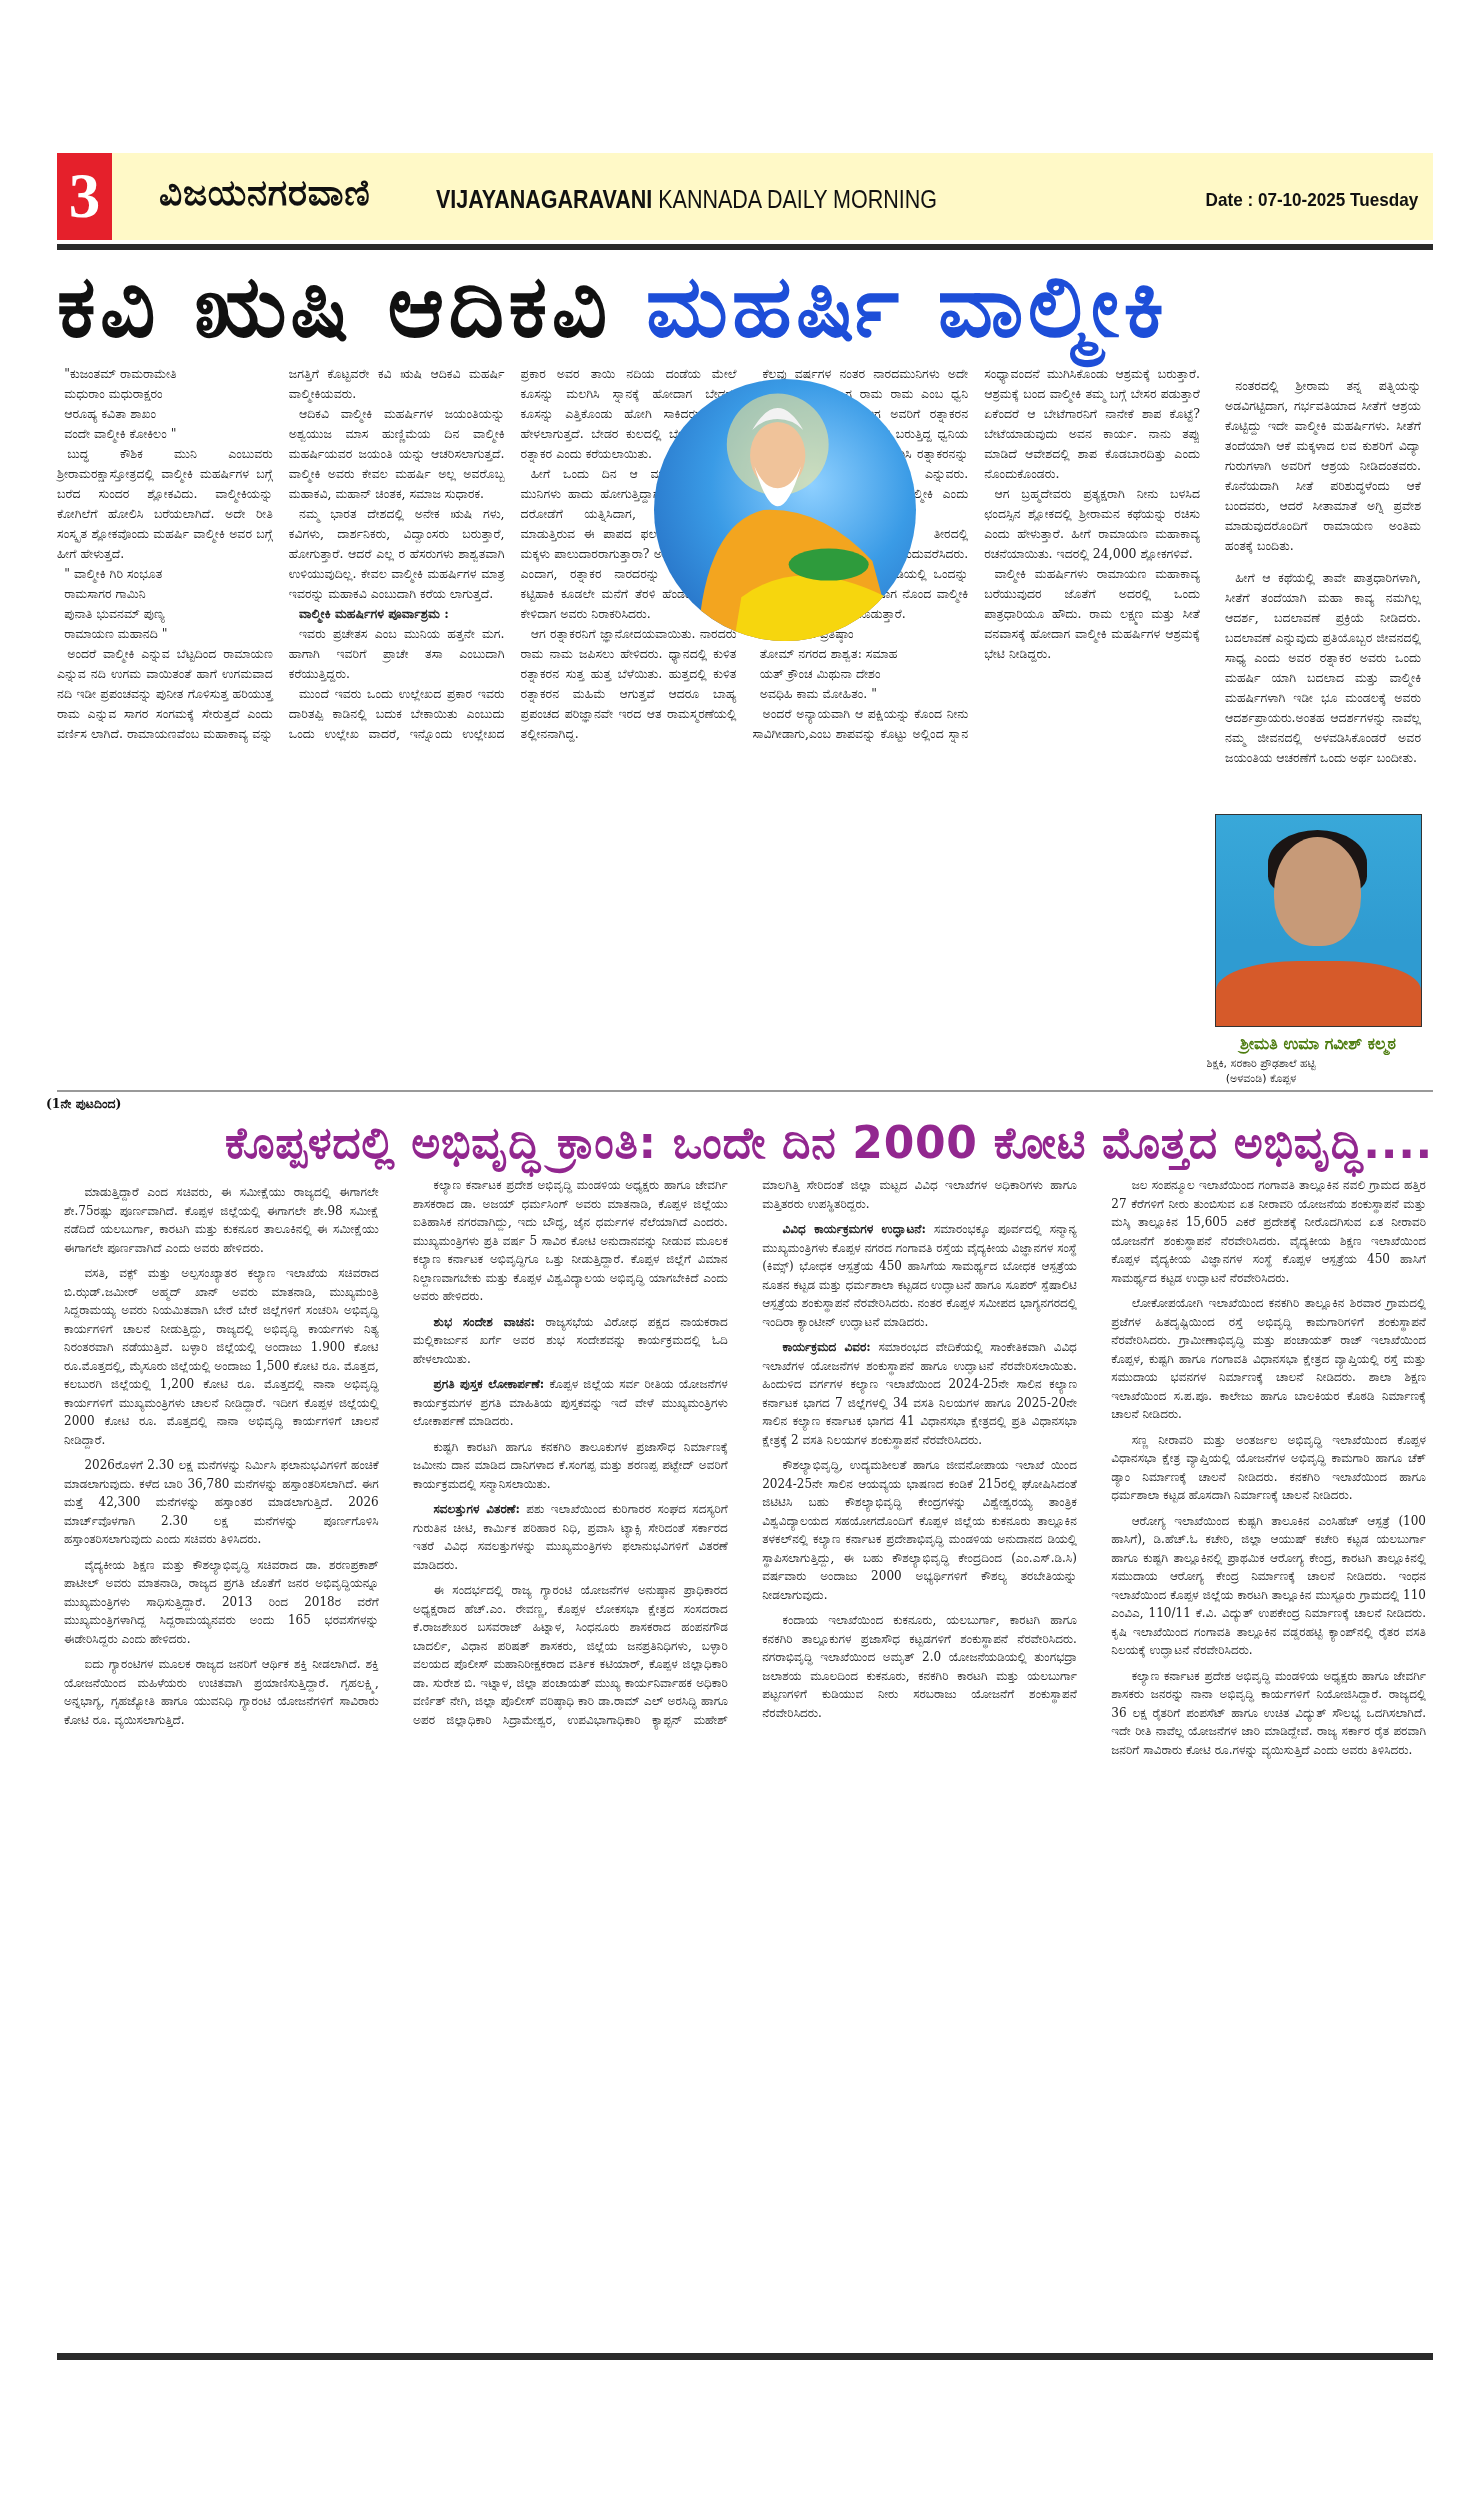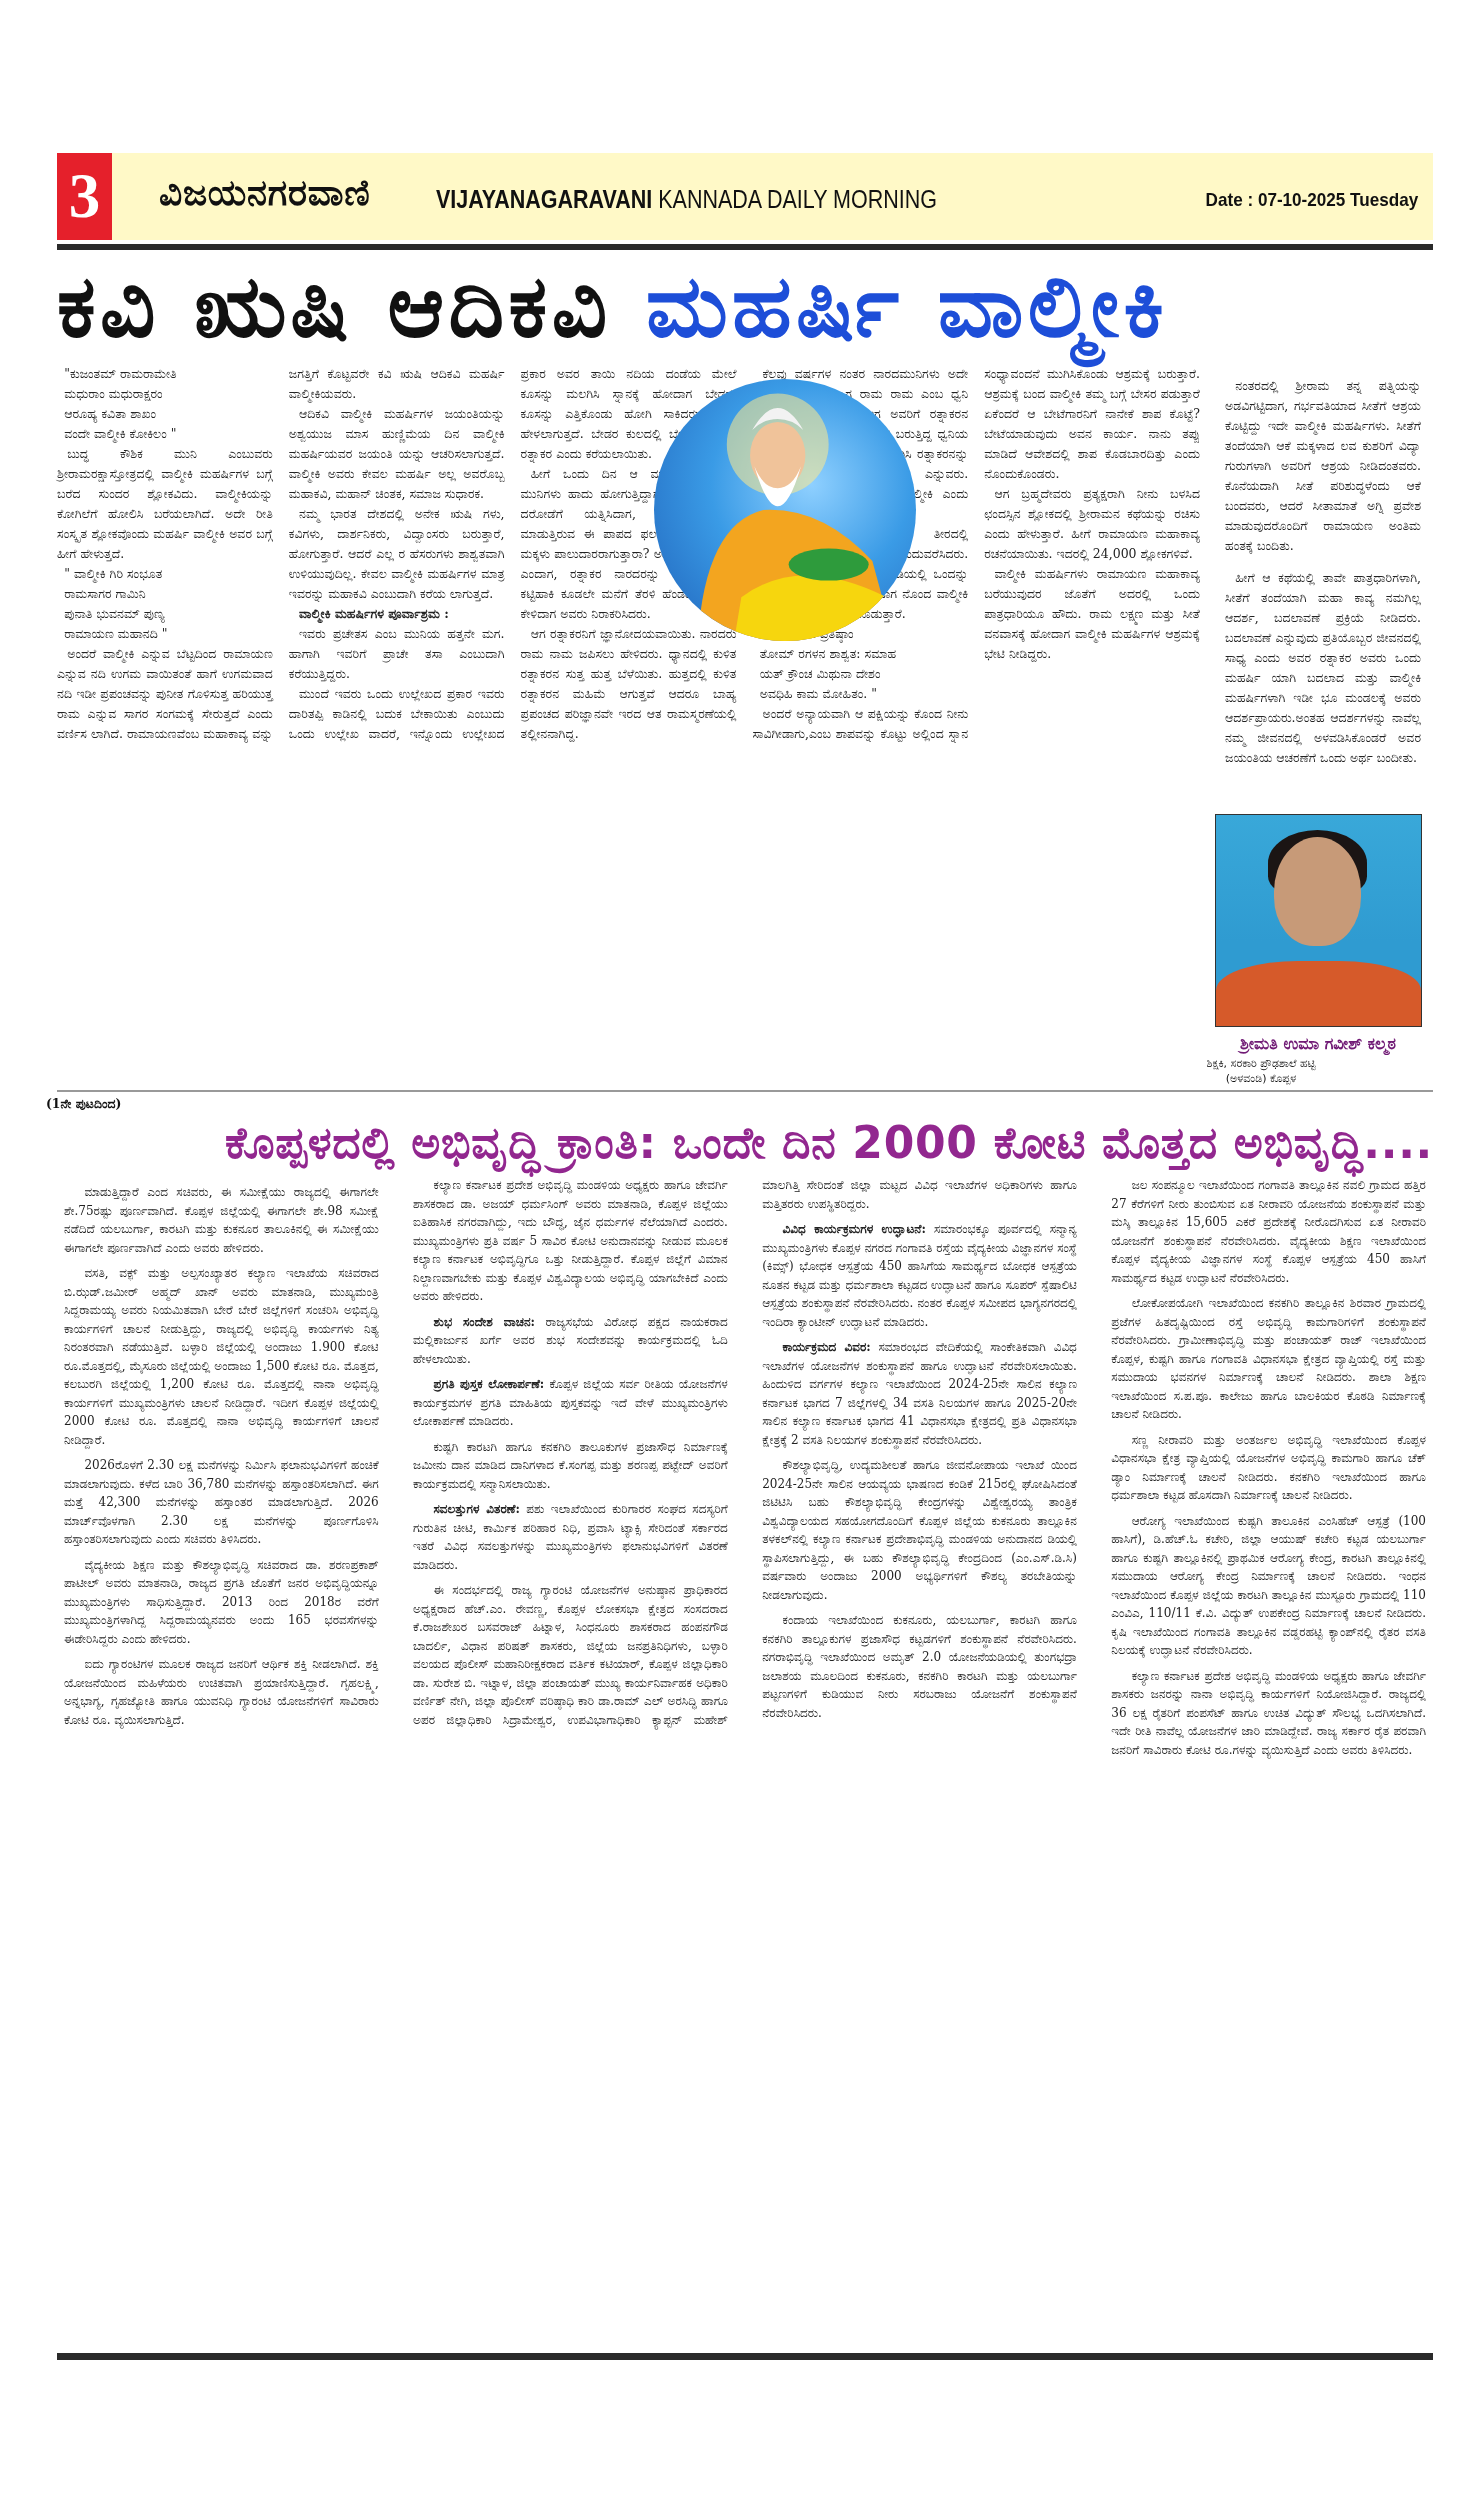--- a/index.html
+++ b/index.html
@@ -23,21 +23,21 @@
   .a1-cols p{margin:0;text-indent:10.2px;}
   .a1-cols p.verse{text-indent:7.3px;text-align:left;}
   .a1-cols .sub{font-weight:bold;}
   .a1-img{position:absolute;left:597px;top:14.6px;width:262px;height:262px;border-radius:50%;overflow:hidden;float:left;background:radial-gradient(circle at 60% 40%,#8fd0ff 0%,#3a9be6 45%,#1e5fb8 100%);shape-outside:circle();}
   .a1-col6{position:absolute;left:1156px;top:0;width:220px;height:408px;font-size:12.5px;line-height:20px;text-align:justify;}
   .a1-col6 p{margin:12px;text-indent:10.2px;}
   .portrait{position:absolute;left:1215px;top:814px;width:205px;height:211px;border:1.5px solid #333;background:linear-gradient(180deg,#39a8d9 0%,#2f9bd1 60%,#2f9bd1 100%);overflow:hidden;}
   .portrait .face{position:absolute;left:58px;top:22px;width:87px;height:109px;border-radius:50% 50% 45% 45%;background:#c79a78;}
   .portrait .hair{position:absolute;left:52px;top:14.6px;width:99px;height:66px;border-radius:50% 50% 30% 30%;background:#1b1514;}
   .portrait .saree{position:absolute;left:0;top:146px;width:205px;height:73px;border-radius:40% 40% 0 0;background:#d65a2a;}
-  .caption-name{position:absolute;left:1209px;top:1034px;width:218px;text-align:center;font-family:"DejaVu Sans",sans-serif;font-weight:bold;font-size:16px;color:#701a75;}
+  .caption-name{position:absolute;left:1209px;top:1034px;width:218px;text-align:center;font-family:"DejaVu Sans",sans-serif;font-weight:bold;font-size:16px;color:#4d7c0f;}
   .caption-role{position:absolute;left:1152px;top:1056px;width:218px;text-align:center;font-family:"DejaVu Sans",sans-serif;font-size:11px;line-height:15.3px;color:#111;}
   .a1-rule{position:absolute;left:57px;top:1090px;width:1376px;height:2.2px;background:#999;}
   .from-page{position:absolute;left:46px;top:1096px;font-size:12.4px;font-weight:bold;color:#111;}
   
   .headline2{position:absolute;left:57px;top:1110px;width:1376px;height:66px;font-family:"DejaVu Sans",sans-serif;font-weight:bold;font-size:44px;line-height:66px;color:#92278f;white-space:nowrap;letter-spacing:0.7px;text-align:right;}
   
   .a2{position:absolute;left:57px;top:1176px;width:1376px;height:1176px;column-count:4;column-gap:20.4px;font-size:12px;line-height:18.5px;text-align:justify;}
   .a2 p{margin:7px;text-indent:20.4px;}
   .a2 .sub{font-weight:bold;}
   .bottom-bar{position:absolute;left:57px;top:2353px;width:1376px;height:7.3px;background:#2a2a2a;}
@@ -74,21 +74,21 @@
       <p>ಆದಿಕವಿ ವಾಲ್ಮೀಕಿ ಮಹರ್ಷಿಗಳ ಜಯಂತಿಯನ್ನು ಅಶ್ವಯುಜ ಮಾಸ ಹುಣ್ಣಿಮೆಯ ದಿನ ವಾಲ್ಮೀಕಿ ಮಹರ್ಷಿಯವರ ಜಯಂತಿ ಯನ್ನು ಆಚರಿಸಲಾಗುತ್ತದೆ. ವಾಲ್ಮೀಕಿ ಅವರು ಕೇವಲ ಮಹರ್ಷಿ ಅಲ್ಲ ಅವರೊಬ್ಬ ಮಹಾಕವಿ, ಮಹಾನ್ ಚಿಂತಕ, ಸಮಾಜ ಸುಧಾರಕ.</p>
       <p>ನಮ್ಮ ಭಾರತ ದೇಶದಲ್ಲಿ ಅನೇಕ ಋಷಿ ಗಳು, ಕವಿಗಳು, ದಾರ್ಶನಿಕರು, ವಿದ್ವಾಂಸರು ಬರುತ್ತಾರೆ, ಹೋಗುತ್ತಾರೆ. ಆದರೆ ಎಲ್ಲ ರ ಹೆಸರುಗಳು ಶಾಶ್ವತವಾಗಿ ಉಳಿಯುವುದಿಲ್ಲ. ಕೇವಲ ವಾಲ್ಮೀಕಿ ಮಹರ್ಷಿಗಳ ಮಾತ್ರ ಇವರನ್ನು ಮಹಾಕವಿ ಎಂಬುದಾಗಿ ಕರೆಯ ಲಾಗುತ್ತದೆ.</p>
       <p><span class="sub">ವಾಲ್ಮೀಕಿ ಮಹರ್ಷಿಗಳ ಪೂರ್ವಾಶ್ರಮ :</span></p>
       <p>ಇವರು ಪ್ರಚೇತಸ ಎಂಬ ಮುನಿಯ ಹತ್ತನೇ ಮಗ. ಹಾಗಾಗಿ ಇವರಿಗೆ ಪ್ರಾಚೇ ತಸಾ ಎಂಬುದಾಗಿ ಕರೆಯುತ್ತಿದ್ದರು.</p>
       <p>ಮುಂದೆ ಇವರು ಒಂದು ಉಲ್ಲೇಖದ ಪ್ರಕಾರ ಇವರು ದಾರಿತಪ್ಪಿ ಕಾಡಿನಲ್ಲಿ ಬದುಕ ಬೇಕಾಯಿತು ಎಂಬುದು ಒಂದು ಉಲ್ಲೇಖ ವಾದರೆ, ಇನ್ನೊಂದು ಉಲ್ಲೇಖದ ಪ್ರಕಾರ ಅವರ ತಾಯಿ ನದಿಯ ದಂಡೆಯ ಮೇಲೆ ಕೂಸನ್ನು ಮಲಗಿಸಿ ಸ್ನಾನಕ್ಕೆ ಹೋದಾಗ ಬೇಡರು ಕೂಸನ್ನು ಎತ್ತಿಕೊಂಡು ಹೋಗಿ ಸಾಕಿದರು ಎಂದು ಹೇಳಲಾಗುತ್ತದೆ. ಬೇಡರ ಕುಲದಲ್ಲಿ ಬೆಳೆದ ಇವರನ್ನು ರತ್ನಾಕರ ಎಂದು ಕರೆಯಲಾಯಿತು.</p>
       <p>ಹೀಗೆ ಒಂದು ದಿನ ಆ ಮಾರ್ಗದಲ್ಲಿ ನಾರದ ಮುನಿಗಳು ಹಾದು ಹೋಗುತ್ತಿದ್ದಾಗ ಅವರನ್ನು ತಡೆದು ದರೋಡೆಗೆ ಯತ್ನಿಸಿದಾಗ, ನಾರದರು ನೀನು ಮಾಡುತ್ತಿರುವ ಈ ಪಾಪದ ಫಲದಲ್ಲಿ ನಿನ್ನ ಹೆಂಡತಿ ಮಕ್ಕಳು ಪಾಲುದಾರರಾಗುತ್ತಾರಾ? ಅದನ್ನು ನನಗೆ ತಿಳಿಸು ಎಂದಾಗ, ರತ್ನಾಕರ ನಾರದರನ್ನು ಒಂದು ಮರಕ್ಕೆ ಕಟ್ಟಿಹಾಕಿ ಕೂಡಲೇ ಮನೆಗೆ ತೆರಳಿ ಹೆಂಡತಿ ಮಕ್ಕಳನ್ನು ಕೇಳಿದಾಗ ಅವರು ನಿರಾಕರಿಸಿದರು.</p>
       <p>ಆಗ ರತ್ನಾಕರನಿಗೆ ಜ್ಞಾನೋದಯವಾಯಿತು. ನಾರದರು ರಾಮ ನಾಮ ಜಪಿಸಲು ಹೇಳಿದರು. ಧ್ಯಾನದಲ್ಲಿ ಕುಳಿತ ರತ್ನಾಕರನ ಸುತ್ತ ಹುತ್ತ ಬೆಳೆಯಿತು. ಹುತ್ತದಲ್ಲಿ ಕುಳಿತ ರತ್ನಾಕರನ ಮಹಿಮೆ ಆಗುತ್ತವೆ ಆದರೂ ಬಾಹ್ಯ ಪ್ರಪಂಚದ ಪರಿಜ್ಞಾನವೇ ಇರದ ಆತ ರಾಮಸ್ಮರಣೆಯಲ್ಲಿ ತಲ್ಲೀನನಾಗಿದ್ದ.</p>
       <p>ಕೆಲವು ವರ್ಷಗಳ ನಂತರ ನಾರದಮುನಿಗಳು ಅದೇ ದಾರಿಯಲ್ಲಿ ಸಾಗುತ್ತಿದ್ದಾಗ ರಾಮ ರಾಮ ಎಂಬ ಧ್ವನಿ ಕೇಳಿ ಅಲ್ಲಿಯೇ ನಿಂತರು. ಆಗ ಅವರಿಗೆ ರತ್ನಾಕರನ ನೆನಪಾಯಿತು. ಮಣ್ಣಿನ ಹುತ್ತದಿಂದ ಬರುತ್ತಿದ್ದ ಧ್ವನಿಯ ಕಡೆಗೆ ನಡೆದು,ಮಣ್ಣಿನ ಹುತ್ತವನ್ನು ಸರಿಸಿ ರತ್ನಾಕರನನ್ನು ಹೊರತಂದರು. ಹುತ್ತಕ್ಕೆ ವಲ್ಮೀಕ ಎನ್ನುವರು. ವಲ್ಮೀಕದಿಂದ ಹೊರಬಂದ ಕಾರಣ ವಾಲ್ಮೀಕಿ ಎಂದು ಕರೆಯಲಾಯಿತು.</p>
       <p>ವಾಲ್ಮೀಕಿಯವರು ತಮಸಾ ನದಿ ತೀರದಲ್ಲಿ ಆಶ್ರಮವನ್ನು ಸ್ಥಾಪಿಸಿ ತಪಸ್ಸನ್ನು ಮುಂದುವರೆಸಿದರು. ಒಂದು ದಿನ ಕ್ರೌಂಚ ಪಕ್ಷಿಗಳ ಜೋಡಿಯಲ್ಲಿ ಒಂದನ್ನು ಬೇಡನೊಬ್ಬ ಬಾಣದಿಂದ ಹೊಡೆದಾಗ ನೊಂದ ವಾಲ್ಮೀಕಿ ಈ ರೀತಿಯಾಗಿ ಶಾಪವನ್ನು ಕೊಡುತ್ತಾರೆ.</p>
       <p class="verse">" ಮಾ ನಿಶಾದ ಪ್ರತಿಷ್ಠಾಂ</p>
-      <p class="verse">ತೋಮ್ ರಗಳನ ಶಾಶ್ವತ: ಸಮಾಹ</p>
+      <p class="verse">ತೋಮ್ ನಗರದ ಶಾಶ್ವತ: ಸಮಾಹ</p>
       <p class="verse">ಯತ್ ಕ್ರೌಂಚ ಮಿಥುನಾ ದೇಶಂ</p>
       <p class="verse">ಅವಧಿಹಿ ಕಾಮ ಮೋಹಿತಂ. "</p>
       <p>ಅಂದರೆ ಅನ್ಯಾಯವಾಗಿ ಆ ಪಕ್ಷಿಯನ್ನು ಕೊಂದ ನೀನು ಸಾವಿಗೀಡಾಗು,ಎಂಬ ಶಾಪವನ್ನು ಕೊಟ್ಟು ಅಲ್ಲಿಂದ ಸ್ನಾನ ಸಂಧ್ಯಾವಂದನೆ ಮುಗಿಸಿಕೊಂಡು ಆಶ್ರಮಕ್ಕೆ ಬರುತ್ತಾರೆ. ಆಶ್ರಮಕ್ಕೆ ಬಂದ ವಾಲ್ಮೀಕಿ ತಮ್ಮ ಬಗ್ಗೆ ಬೇಸರ ಪಡುತ್ತಾರೆ ಏಕೆಂದರೆ ಆ ಬೇಟೆಗಾರನಿಗೆ ನಾನೇಕೆ ಶಾಪ ಕೊಟ್ಟೆ? ಬೇಟೆಯಾಡುವುದು ಅವನ ಕಾರ್ಯ. ನಾನು ತಪ್ಪು ಮಾಡಿದೆ ಆವೇಶದಲ್ಲಿ ಶಾಪ ಕೊಡಬಾರದಿತ್ತು ಎಂದು ನೊಂದುಕೊಂಡರು.</p>
       <p>ಆಗ ಬ್ರಹ್ಮದೇವರು ಪ್ರತ್ಯಕ್ಷರಾಗಿ ನೀನು ಬಳಸಿದ ಛಂದಸ್ಸಿನ ಶ್ಲೋಕದಲ್ಲಿ ಶ್ರೀರಾಮನ ಕಥೆಯನ್ನು ರಚಿಸು ಎಂದು ಹೇಳುತ್ತಾರೆ. ಹೀಗೆ ರಾಮಾಯಣ ಮಹಾಕಾವ್ಯ ರಚನೆಯಾಯಿತು. ಇದರಲ್ಲಿ 24,000 ಶ್ಲೋಕಗಳಿವೆ.</p>
       <p>ವಾಲ್ಮೀಕಿ ಮಹರ್ಷಿಗಳು ರಾಮಾಯಣ ಮಹಾಕಾವ್ಯ ಬರೆಯುವುದರ ಜೊತೆಗೆ ಅದರಲ್ಲಿ ಒಂದು ಪಾತ್ರಧಾರಿಯೂ ಹೌದು. ರಾಮ ಲಕ್ಷ್ಮಣ ಮತ್ತು ಸೀತೆ ವನವಾಸಕ್ಕೆ ಹೋದಾಗ ವಾಲ್ಮೀಕಿ ಮಹರ್ಷಿಗಳ ಆಶ್ರಮಕ್ಕೆ ಭೇಟಿ ನೀಡಿದ್ದರು.</p>
     </div>
     <div class="a1-img">
       <svg width="262" height="262" viewBox="0 0 360 360">
         <circle cx="170" cy="90" r="70" fill="#ffe98a" opacity="0.55"></circle>
         <path d="M60 360 Q70 200 150 180 Q230 175 300 250 L330 360 Z" fill="#f3a51f"></path>

